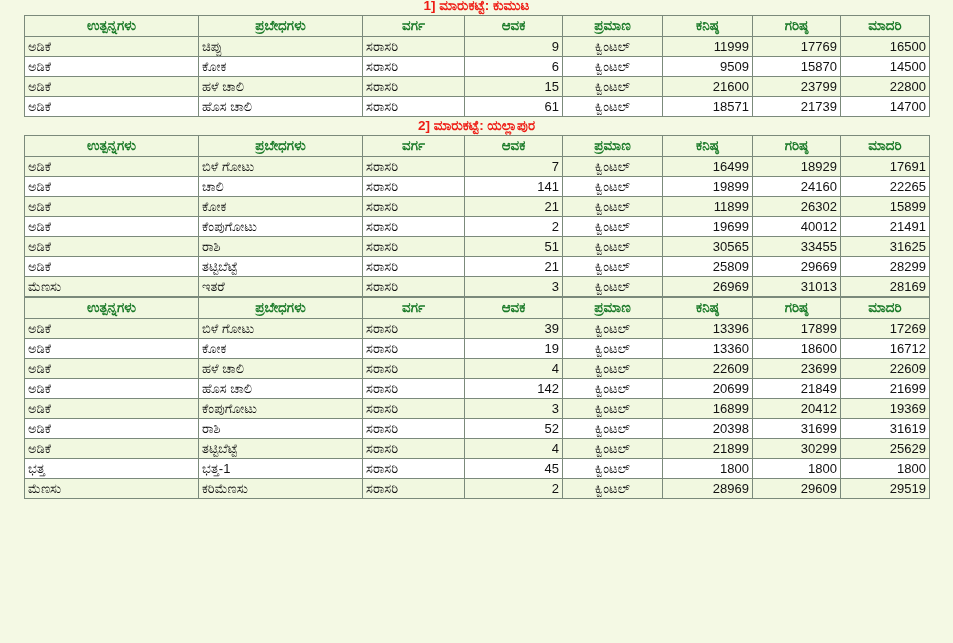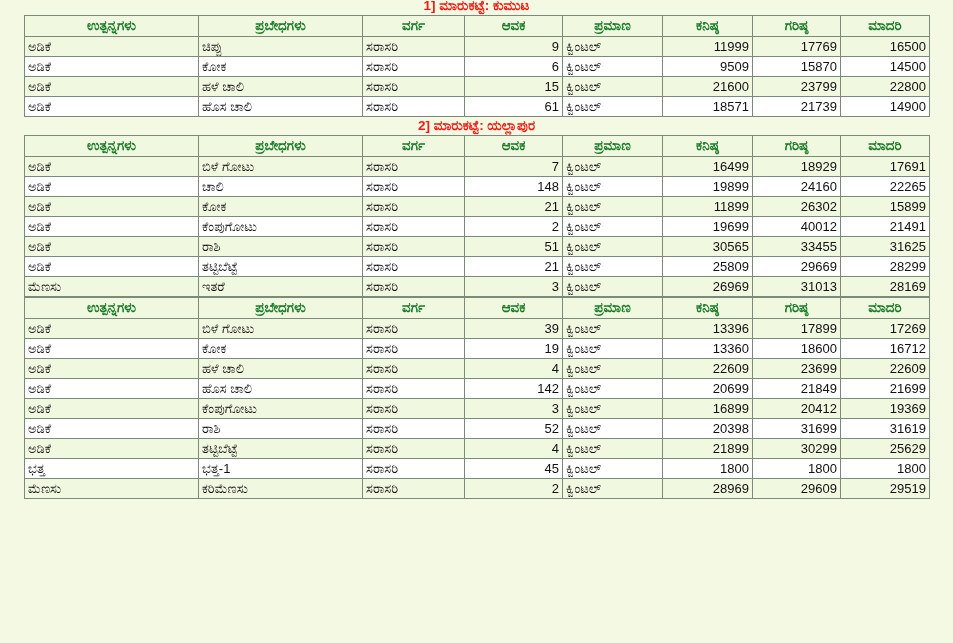--- a/index.html
+++ b/index.html
@@ -77,21 +77,21 @@
     background: #f1f8e0;
     height: 21px;
     font-size: 13.5px;
   }
 
   table.market-table tbody tr:nth-child(odd) td { background: #f1f8e0; }
   table.market-table tbody tr:nth-child(even) td { background: #ffffff; }
 
   td.c-text { text-align: left; color: #111111; }
   td.c-num  { text-align: right; color: #111111; }
-  td.c-unit { text-align: left; color: #111111; }
+  td.c-unit { text-align: center; color: #111111; }
 
   
   col.w-product { width: 174px; }
   col.w-variety { width: 164px; }
   col.w-grade   { width: 102px; }
   col.w-arrival { width: 98px; }
   col.w-unit    { width: 100px; }
   col.w-min     { width: 90px; }
   col.w-max     { width: 88px; }
   col.w-modal   { width: 89px; }
@@ -161,21 +161,21 @@
             <td class="c-num">22800</td>
           </tr>
           <tr>
             <td class="c-text">ಅಡಿಕೆ</td>
             <td class="c-text">ಹೊಸ ಚಾಲಿ</td>
             <td class="c-text">ಸರಾಸರಿ</td>
             <td class="c-num">61</td>
             <td class="c-unit">ಕ್ವಿಂಟಲ್</td>
             <td class="c-num">18571</td>
             <td class="c-num">21739</td>
-            <td class="c-num">14900</td>
+            <td class="c-num">14700</td>
           </tr>
         </tbody>
     </table>
   </div>
 
   <div class="table-block">
     <div class="market-title">2] ಮಾರುಕಟ್ಟೆ: ಯಲ್ಲಾಪುರ</div>
     <table class="market-table">
       <colgroup>
         <col class="w-product">
@@ -207,21 +207,21 @@
             <td class="c-num">7</td>
             <td class="c-unit">ಕ್ವಿಂಟಲ್</td>
             <td class="c-num">16499</td>
             <td class="c-num">18929</td>
             <td class="c-num">17691</td>
           </tr>
           <tr>
             <td class="c-text">ಅಡಿಕೆ</td>
             <td class="c-text">ಚಾಲಿ</td>
             <td class="c-text">ಸರಾಸರಿ</td>
-            <td class="c-num">148</td>
+            <td class="c-num">141</td>
             <td class="c-unit">ಕ್ವಿಂಟಲ್</td>
             <td class="c-num">19899</td>
             <td class="c-num">24160</td>
             <td class="c-num">22265</td>
           </tr>
           <tr>
             <td class="c-text">ಅಡಿಕೆ</td>
             <td class="c-text">ಕೋಕ</td>
             <td class="c-text">ಸರಾಸರಿ</td>
             <td class="c-num">21</td>

